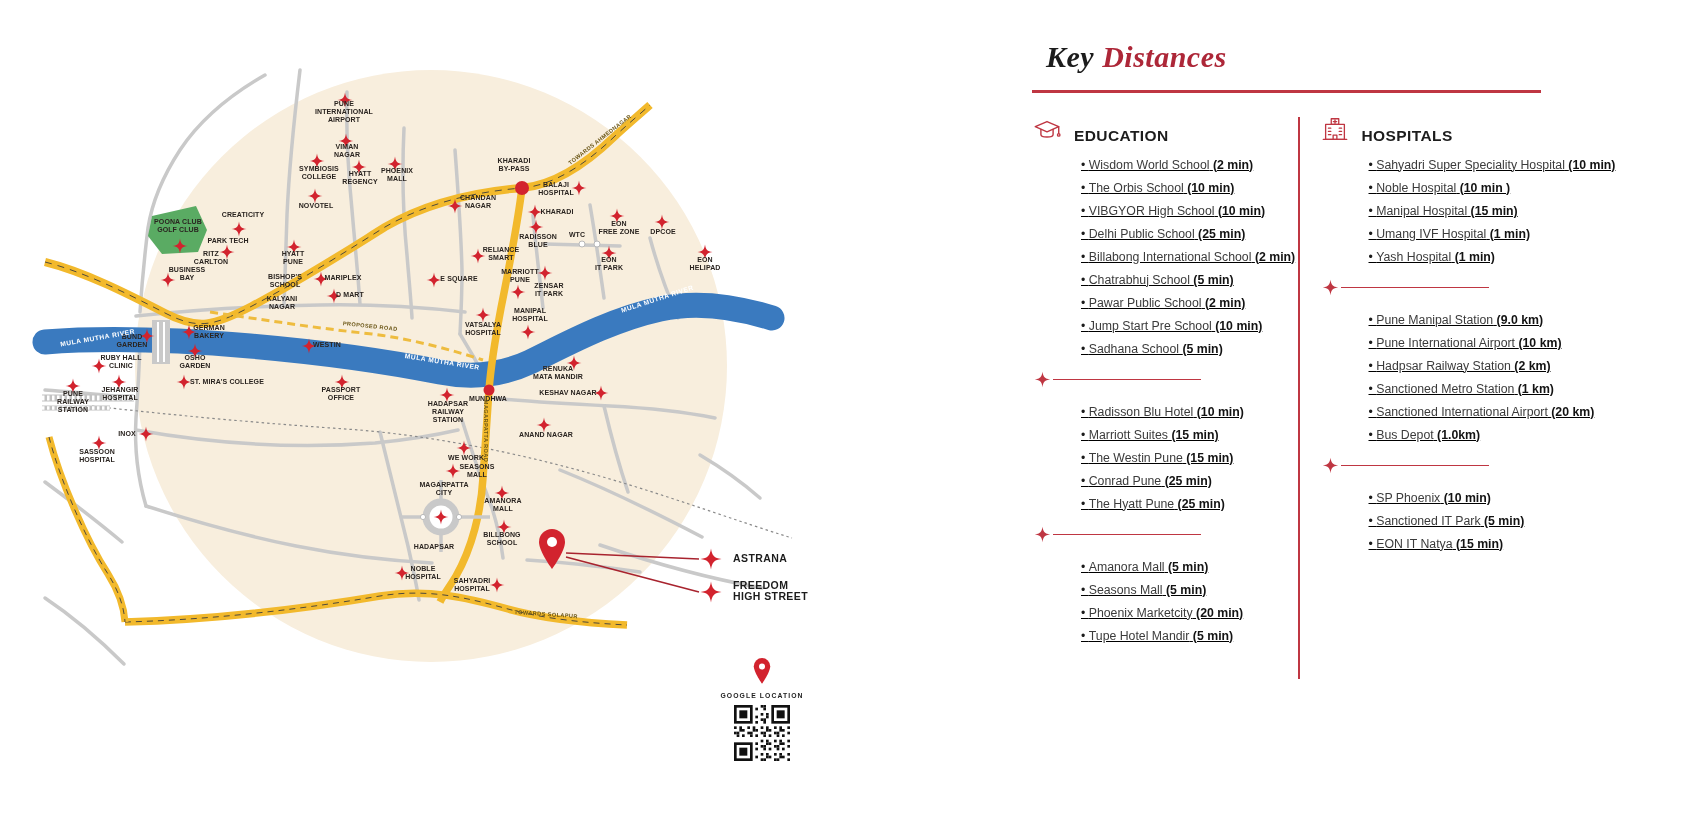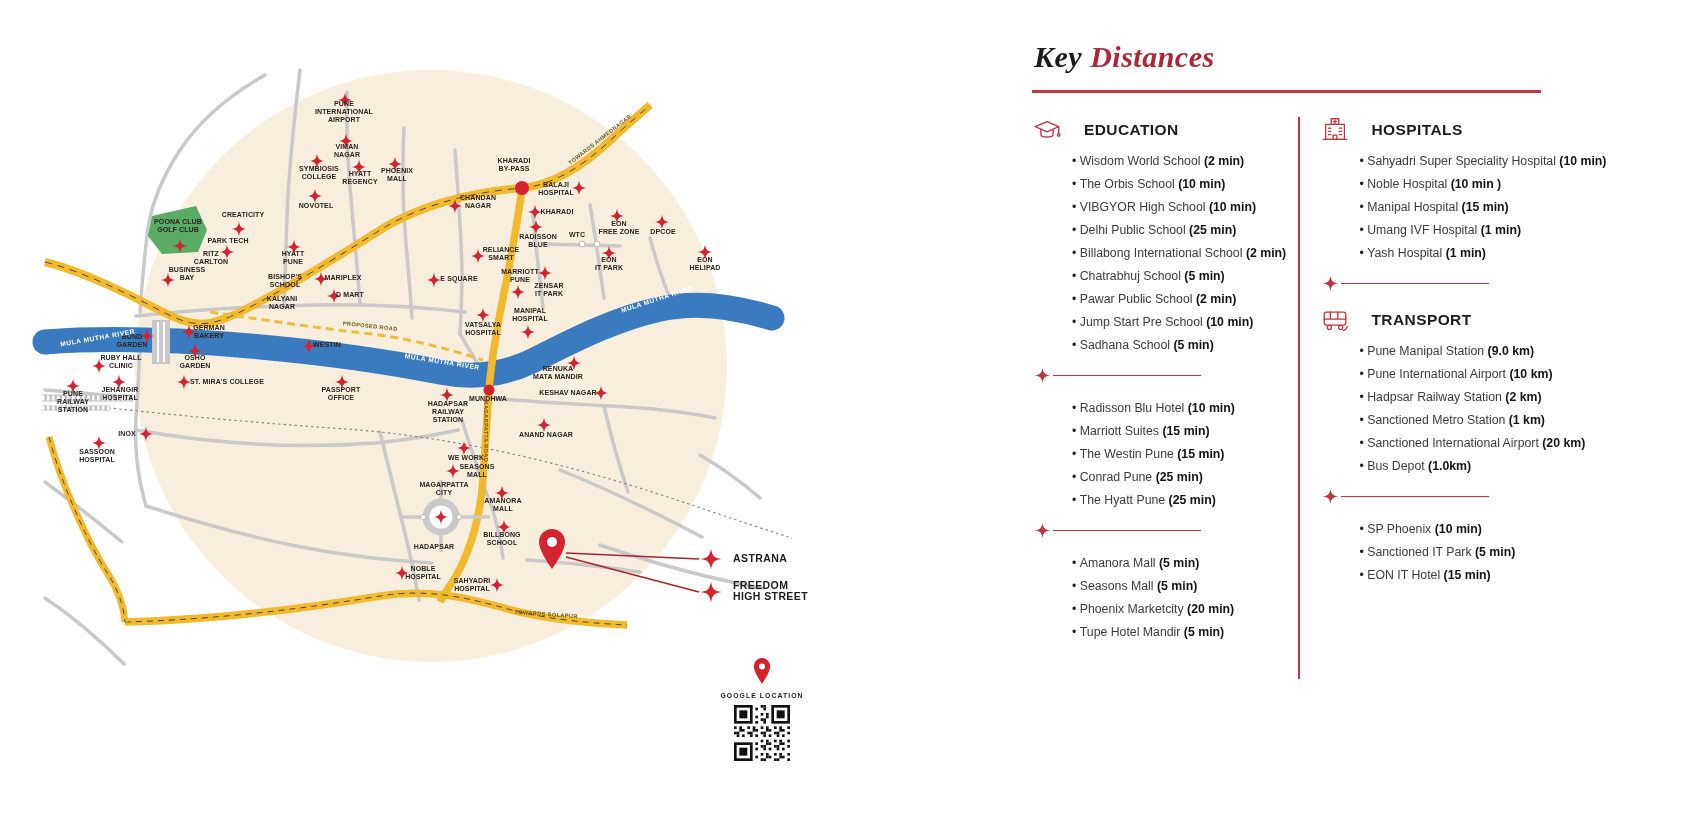--- a/index.html
+++ b/index.html
@@ -9,32 +9,32 @@
   html,body{margin:0;padding:0;background:#fff;}
   body{width:1700px;height:829px;position:relative;overflow:hidden;font-family:"Liberation Sans",sans-serif;}
   .map-wrap{position:absolute;left:0;top:0;width:830px;height:829px;}
   #mapsvg text{font-family:"Liberation Sans",sans-serif;font-weight:700;text-anchor:middle;fill:#2a2420;font-size:7px;letter-spacing:.1px;}
   #mapsvg .roadlbl{font-size:5.6px;fill:#6b5616;letter-spacing:.4px;}
   #mapsvg .riverlbl{font-size:6.6px;fill:#fff;letter-spacing:.6px;}
   #mapsvg .callout-label{font-size:10.5px;text-anchor:start;fill:#1c1c1c;letter-spacing:.4px;}
   #mapsvg .gcaption{font-size:6.8px;letter-spacing:1.1px;fill:#222;font-weight:700;}
 
   .panel{position:absolute;left:1032px;top:40px;width:580px;}
-  .panel h1{font-family:"Liberation Serif","DejaVu Serif",serif;font-style:italic;font-weight:700;font-size:30px;margin:0 0 16px 2px;color:var(--ink);letter-spacing:.5px;}
+  .panel h1{font-family:"Liberation Serif","DejaVu Serif",serif;font-style:italic;font-weight:700;font-size:30px;margin:0 0 16px 14px;color:var(--ink);letter-spacing:.5px;}
   .t-red{color:var(--title_red);}
   .rule{height:2.5px;background:var(--accent);width:509px;margin-bottom:22px;}
   .cols{display:flex;align-items:flex-start;}
   .col{width:250px;}
   .col-right{width:280px;}
   .col-div{width:1.5px;background:var(--accent);height:562px;margin:2px 20px 0 16px;flex:none;}
-  .sec-head{display:flex;align-items:center;gap:22px;margin-bottom:5px;}
+  .sec-head{display:flex;align-items:flex-end;gap:12px;margin-bottom:5px;}
   .sec-icon{width:30px;flex:none;color:var(--accent);}
   .sec-icon svg{width:30px;height:30px;display:block;}
   .sec-head h2{font-size:15.5px;font-weight:700;margin:0;color:var(--ink);letter-spacing:.4px;}
-  .panel ul{list-style:none;margin:0;padding:0 0 0 40px;}
+  .panel ul{list-style:none;margin:9px;padding:0 0 0 40px;text-decoration:underline;}
   .panel li{font-size:12.3px;color:#3b3b3b;line-height:23px;white-space:nowrap;}
   .panel li::before{content:"\2022\00a0";color:#1b1b1b;}
   .itime{font-weight:700;color:#131313;}
   .sec-div{display:flex;align-items:center;margin:10px 0 12px 2px;height:18px;}
   .sec-div svg{width:17px;height:17px;flex:none;}
   .sec-div .line{height:1.6px;background:var(--accent);width:148px;margin-left:2px;}
 </style>
 </head>
 <body>
 
@@ -532,49 +532,37 @@
             <li><span class="iname">Yash Hospital</span> <span class="itime">(1 min)</span></li>
           </ul>
           <div class="sec-div">
             <svg viewBox="0 0 20 20">
               <path d="M10 1 C10.9 7.300000000000001 12.7 9.1 19 10 C12.7 10.9 10.9 12.7 10 19 C9.1 12.7 7.300000000000001 10.9 1 10 C7.300000000000001 9.1 9.1 7.300000000000001 10 1 Z" fill="#bf3642"></path>
             </svg>
             <span class="line"></span>
           </div>
         </div>
         <div class="section">
-          <div class="sec-head">
-            <span class="sec-icon">
-              <svg viewBox="0 0 32 32" fill="none" stroke="currentColor" stroke-width="1.4" stroke-linejoin="round" stroke-linecap="round">
-                <rect x="4.5" y="7.5" width="23" height="14" rx="2.5"></rect>
-                <path d="M4.5 15h23M11 7.5V15M19 7.5V15"></path>
-                <circle cx="10" cy="24" r="2.2"></circle>
-                <circle cx="22" cy="24" r="2.2"></circle>
-                <path d="M25 27c2-.5 3.5-2 4-4"></path>
-              </svg>
-            </span>
-            <h2>TRANSPORT</h2>
-          </div>
           <ul>
             <li><span class="iname">Pune Manipal Station</span> <span class="itime">(9.0 km)</span></li>
             <li><span class="iname">Pune International Airport</span> <span class="itime">(10 km)</span></li>
             <li><span class="iname">Hadpsar Railway Station</span> <span class="itime">(2 km)</span></li>
             <li><span class="iname">Sanctioned Metro Station</span> <span class="itime">(1 km)</span></li>
             <li><span class="iname">Sanctioned International Airport</span> <span class="itime">(20 km)</span></li>
             <li><span class="iname">Bus Depot</span> <span class="itime">(1.0km)</span></li>
           </ul>
           <div class="sec-div">
             <svg viewBox="0 0 20 20">
               <path d="M10 1 C10.9 7.300000000000001 12.7 9.1 19 10 C12.7 10.9 10.9 12.7 10 19 C9.1 12.7 7.300000000000001 10.9 1 10 C7.300000000000001 9.1 9.1 7.300000000000001 10 1 Z" fill="#bf3642"></path>
             </svg>
             <span class="line"></span>
           </div>
         </div>
         <div class="section">
           <ul>
             <li><span class="iname">SP Phoenix</span> <span class="itime">(10 min)</span></li>
             <li><span class="iname">Sanctioned IT Park</span> <span class="itime">(5 min)</span></li>
-            <li><span class="iname">EON IT Hotel</span> <span class="itime">(15 min)</span></li>
+            <li><span class="iname">EON IT Natya</span> <span class="itime">(15 min)</span></li>
           </ul>
         </div>
       </div>
   </div>
 </div>
 
 </body></html>

